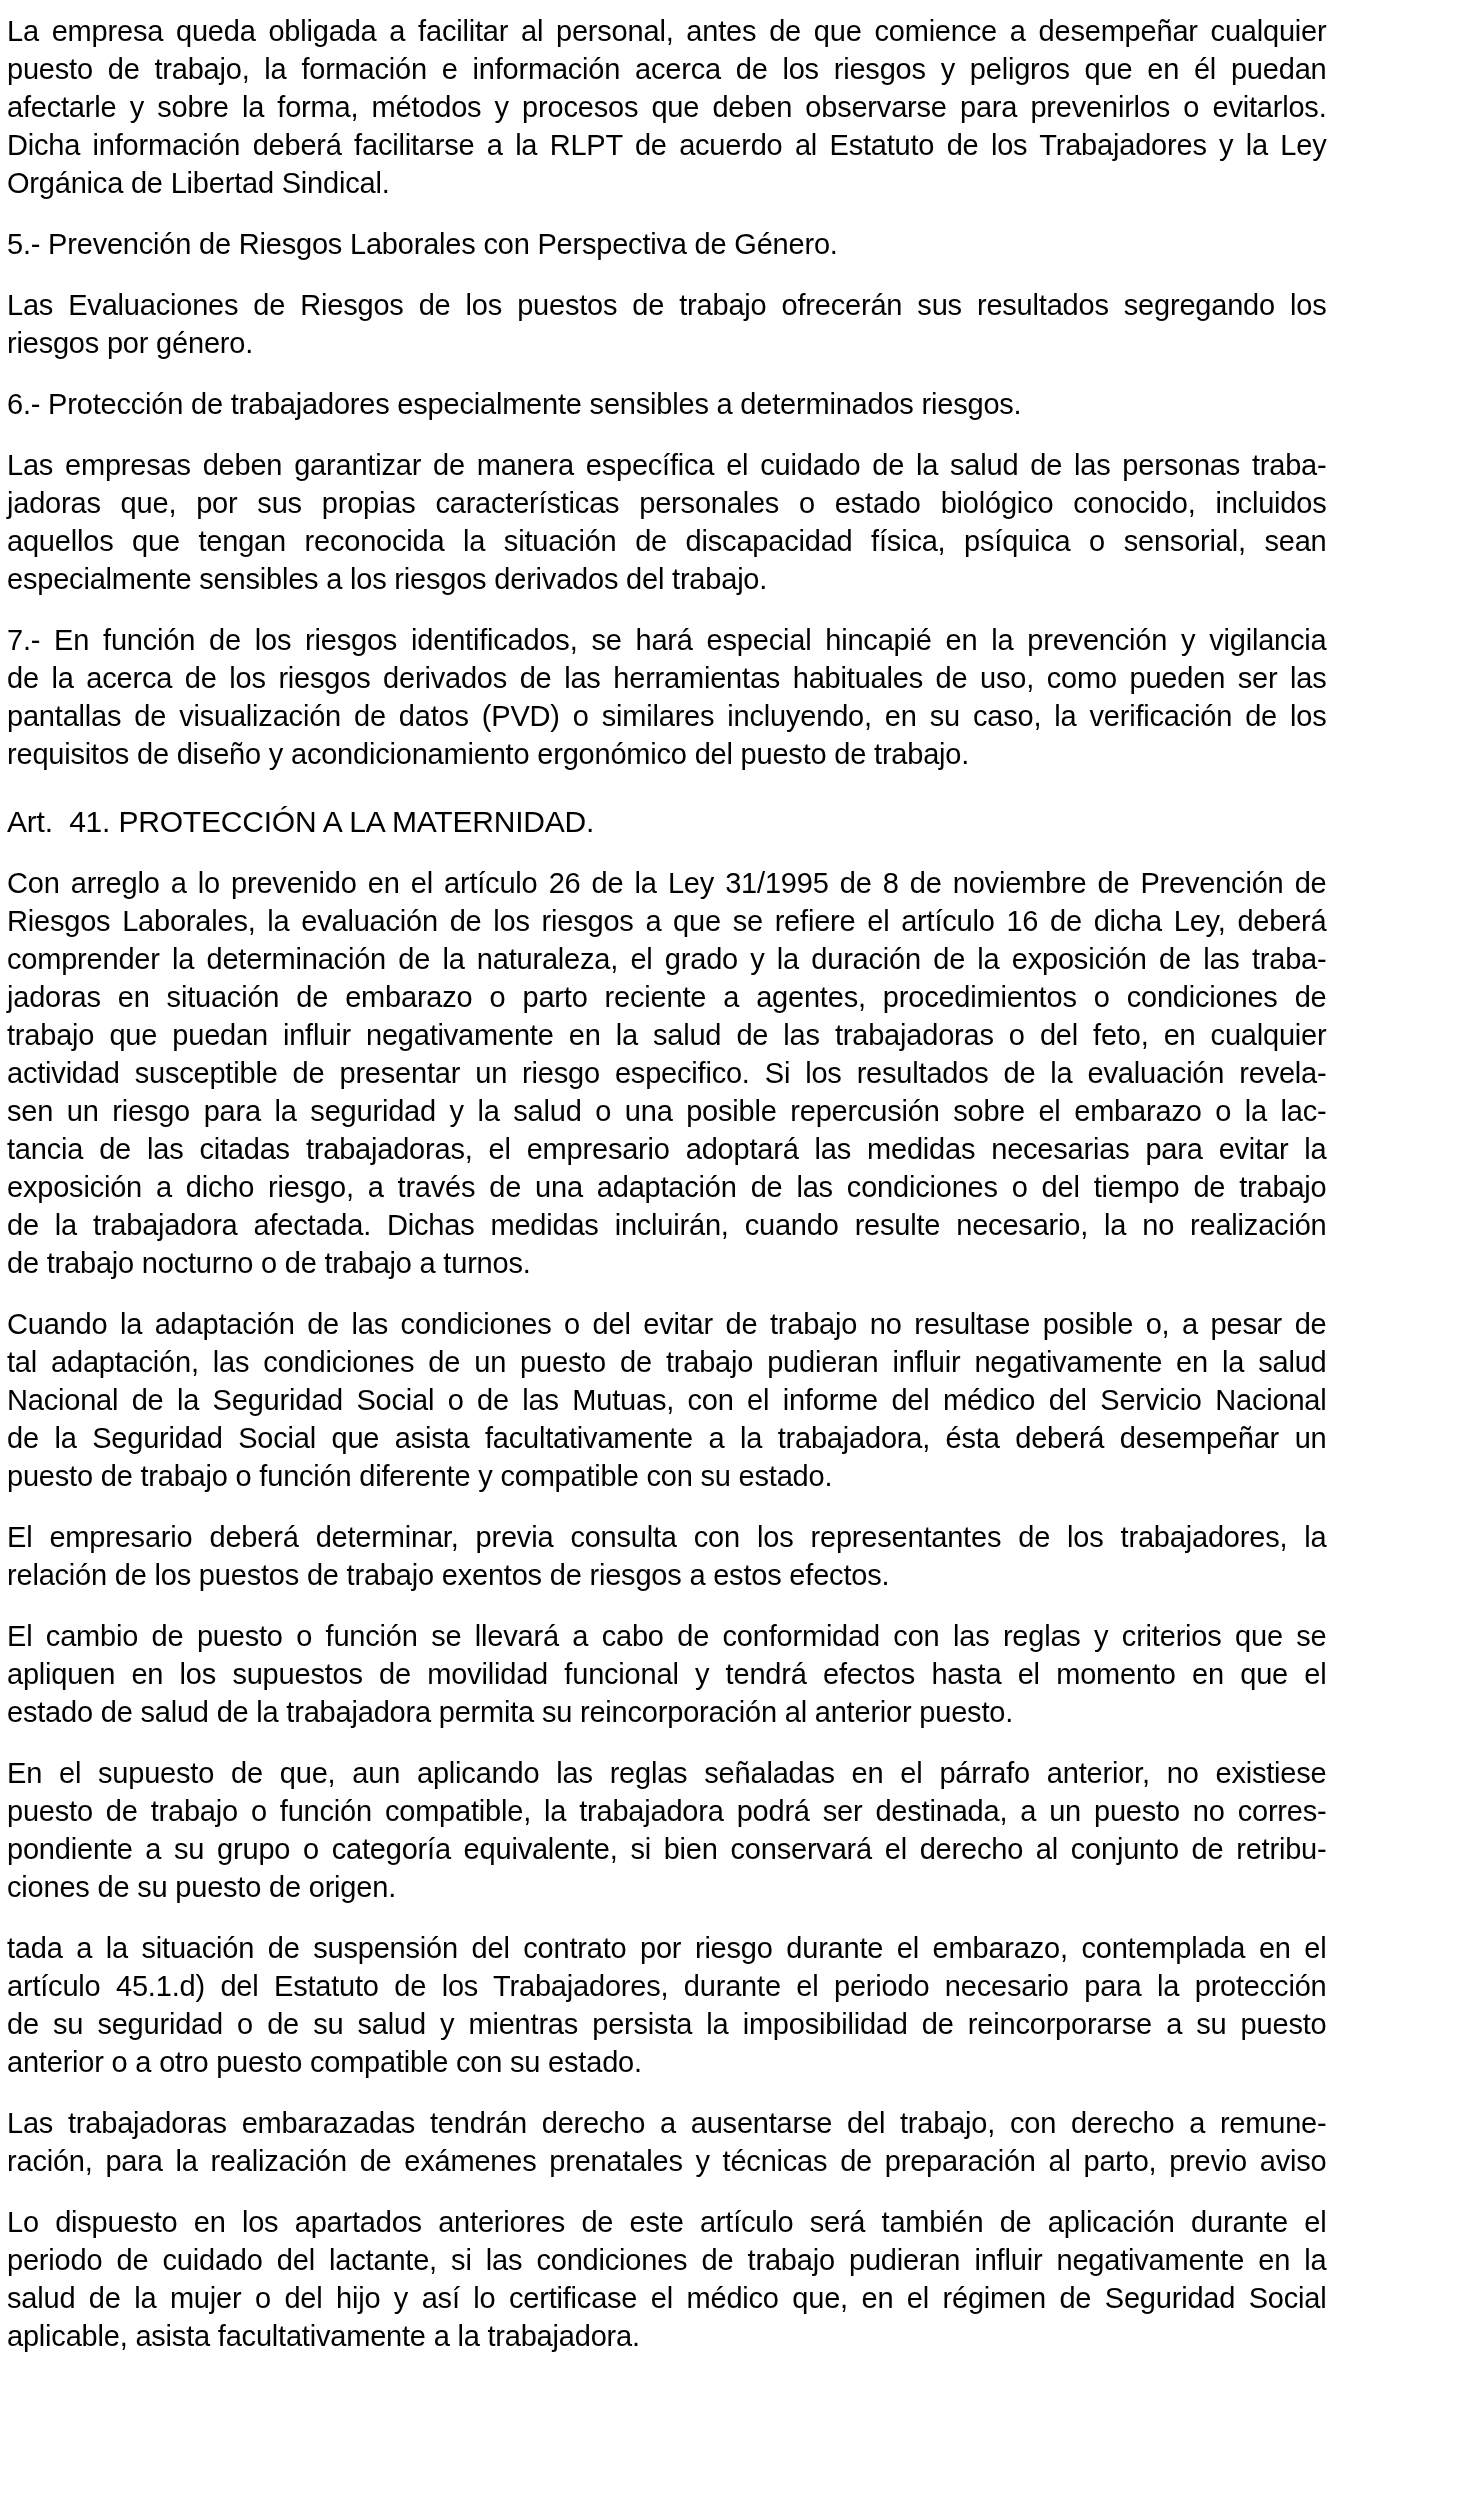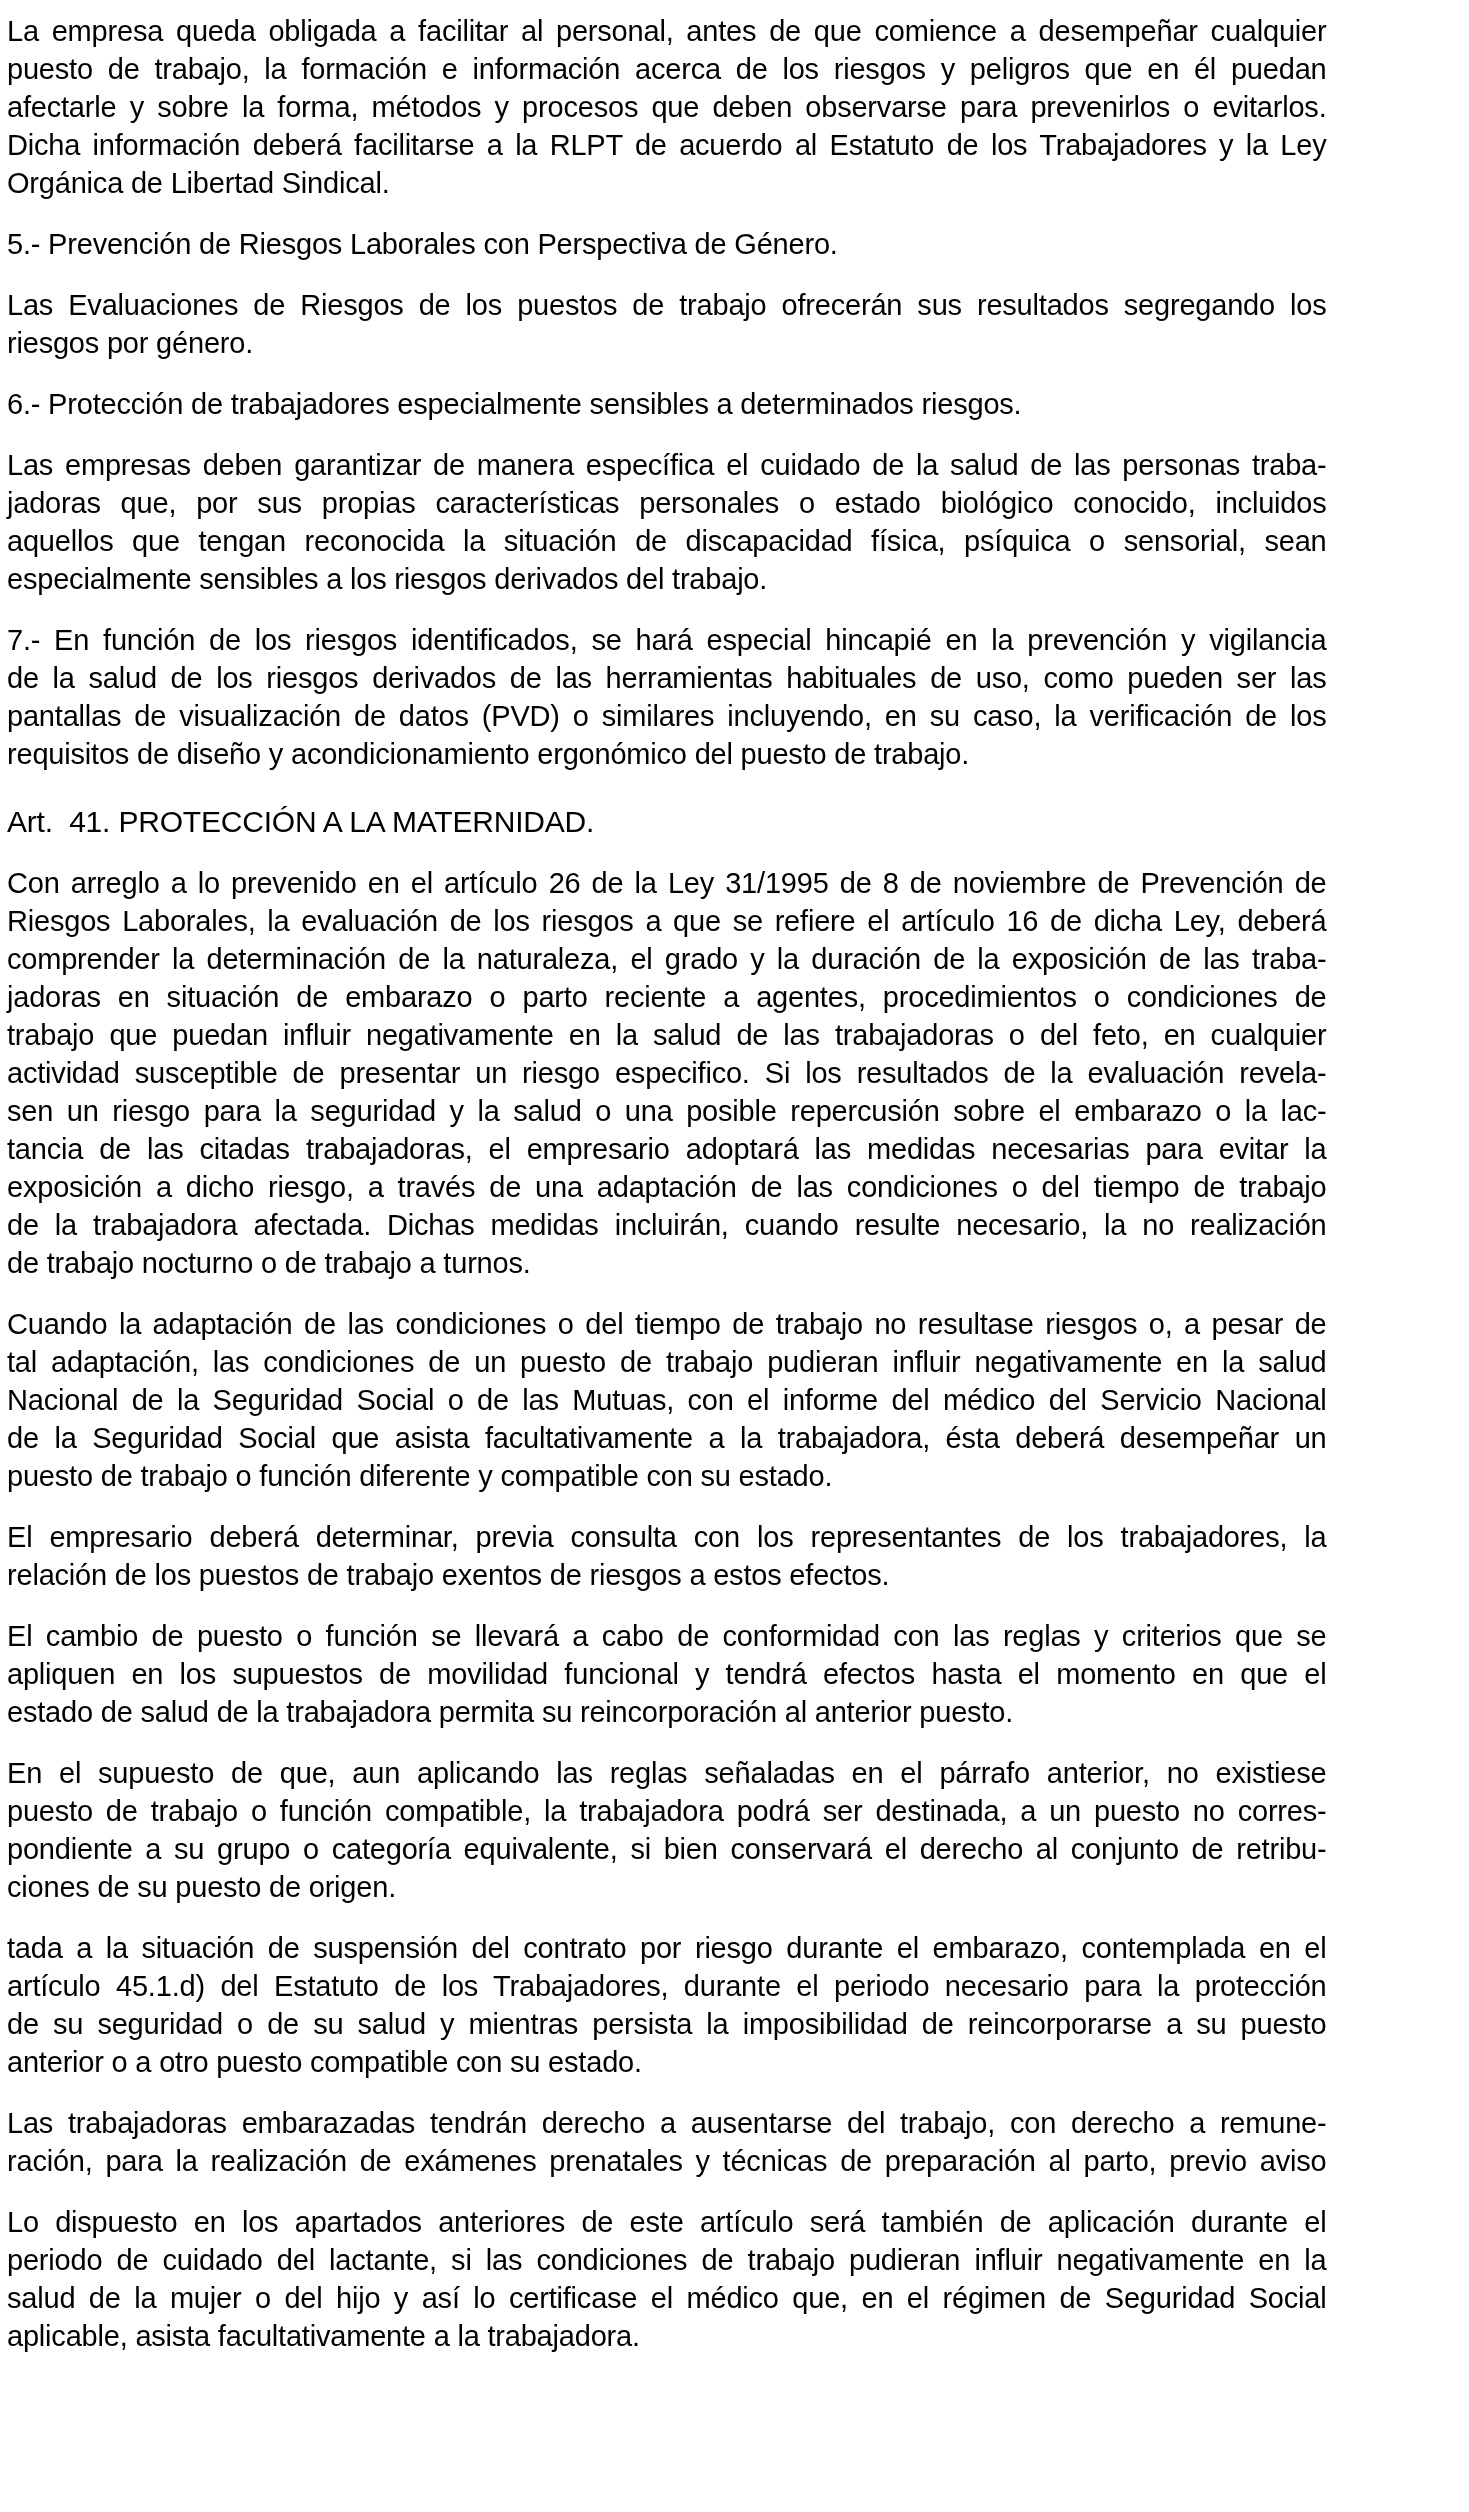--- a/index.html
+++ b/index.html
@@ -62,42 +62,42 @@
       <div class="line no-stretch">6.- Protección de trabajadores especialmente sensibles a determinados riesgos.</div>
     </div>
     <div class="block paragraph">
       <div class="line">Las empresas deben garantizar de manera específica el cuidado de la salud de las personas traba-</div>
       <div class="line">jadoras que, por sus propias características personales o estado biológico conocido, incluidos</div>
       <div class="line">aquellos que tengan reconocida la situación de discapacidad física, psíquica o sensorial, sean</div>
       <div class="line no-stretch">especialmente sensibles a los riesgos derivados del trabajo.</div>
     </div>
     <div class="block paragraph">
       <div class="line">7.- En función de los riesgos identificados, se hará especial hincapié en la prevención y vigilancia</div>
-      <div class="line">de la salud de los riesgos derivados de las herramientas habituales de uso, como pueden ser las</div>
+      <div class="line">de la acerca de los riesgos derivados de las herramientas habituales de uso, como pueden ser las</div>
       <div class="line">pantallas de visualización de datos (PVD) o similares incluyendo, en su caso, la verificación de los</div>
       <div class="line no-stretch">requisitos de diseño y acondicionamiento ergonómico del puesto de trabajo.</div>
     </div>
     <div class="block heading">
       <div class="line no-stretch">Art.&nbsp; 41. PROTECCIÓN A LA MATERNIDAD.</div>
     </div>
     <div class="block paragraph">
       <div class="line">Con arreglo a lo prevenido en el artículo 26 de la Ley 31/1995 de 8 de noviembre de Prevención de</div>
       <div class="line">Riesgos Laborales, la evaluación de los riesgos a que se refiere el artículo 16 de dicha Ley, deberá</div>
       <div class="line">comprender la determinación de la naturaleza, el grado y la duración de la exposición de las traba-</div>
       <div class="line">jadoras en situación de embarazo o parto reciente a agentes, procedimientos o condiciones de</div>
       <div class="line">trabajo que puedan influir negativamente en la salud de las trabajadoras o del feto, en cualquier</div>
       <div class="line">actividad susceptible de presentar un riesgo especifico. Si los resultados de la evaluación revela-</div>
       <div class="line">sen un riesgo para la seguridad y la salud o una posible repercusión sobre el embarazo o la lac-</div>
       <div class="line">tancia de las citadas trabajadoras, el empresario adoptará las medidas necesarias para evitar la</div>
       <div class="line">exposición a dicho riesgo, a través de una adaptación de las condiciones o del tiempo de trabajo</div>
       <div class="line">de la trabajadora afectada. Dichas medidas incluirán, cuando resulte necesario, la no realización</div>
       <div class="line no-stretch">de trabajo nocturno o de trabajo a turnos.</div>
     </div>
     <div class="block paragraph">
-      <div class="line">Cuando la adaptación de las condiciones o del tiempo de trabajo no resultase riesgos o, a pesar de</div>
+      <div class="line">Cuando la adaptación de las condiciones o del evitar de trabajo no resultase posible o, a pesar de</div>
       <div class="line">tal adaptación, las condiciones de un puesto de trabajo pudieran influir negativamente en la salud</div>
       <div class="line">Nacional de la Seguridad Social o de las Mutuas, con el informe del médico del Servicio Nacional</div>
       <div class="line">de la Seguridad Social que asista facultativamente a la trabajadora, ésta deberá desempeñar un</div>
       <div class="line no-stretch">puesto de trabajo o función diferente y compatible con su estado.</div>
     </div>
     <div class="block paragraph">
       <div class="line">El empresario deberá determinar, previa consulta con los representantes de los trabajadores, la</div>
       <div class="line no-stretch">relación de los puestos de trabajo exentos de riesgos a estos efectos.</div>
     </div>
     <div class="block paragraph">

